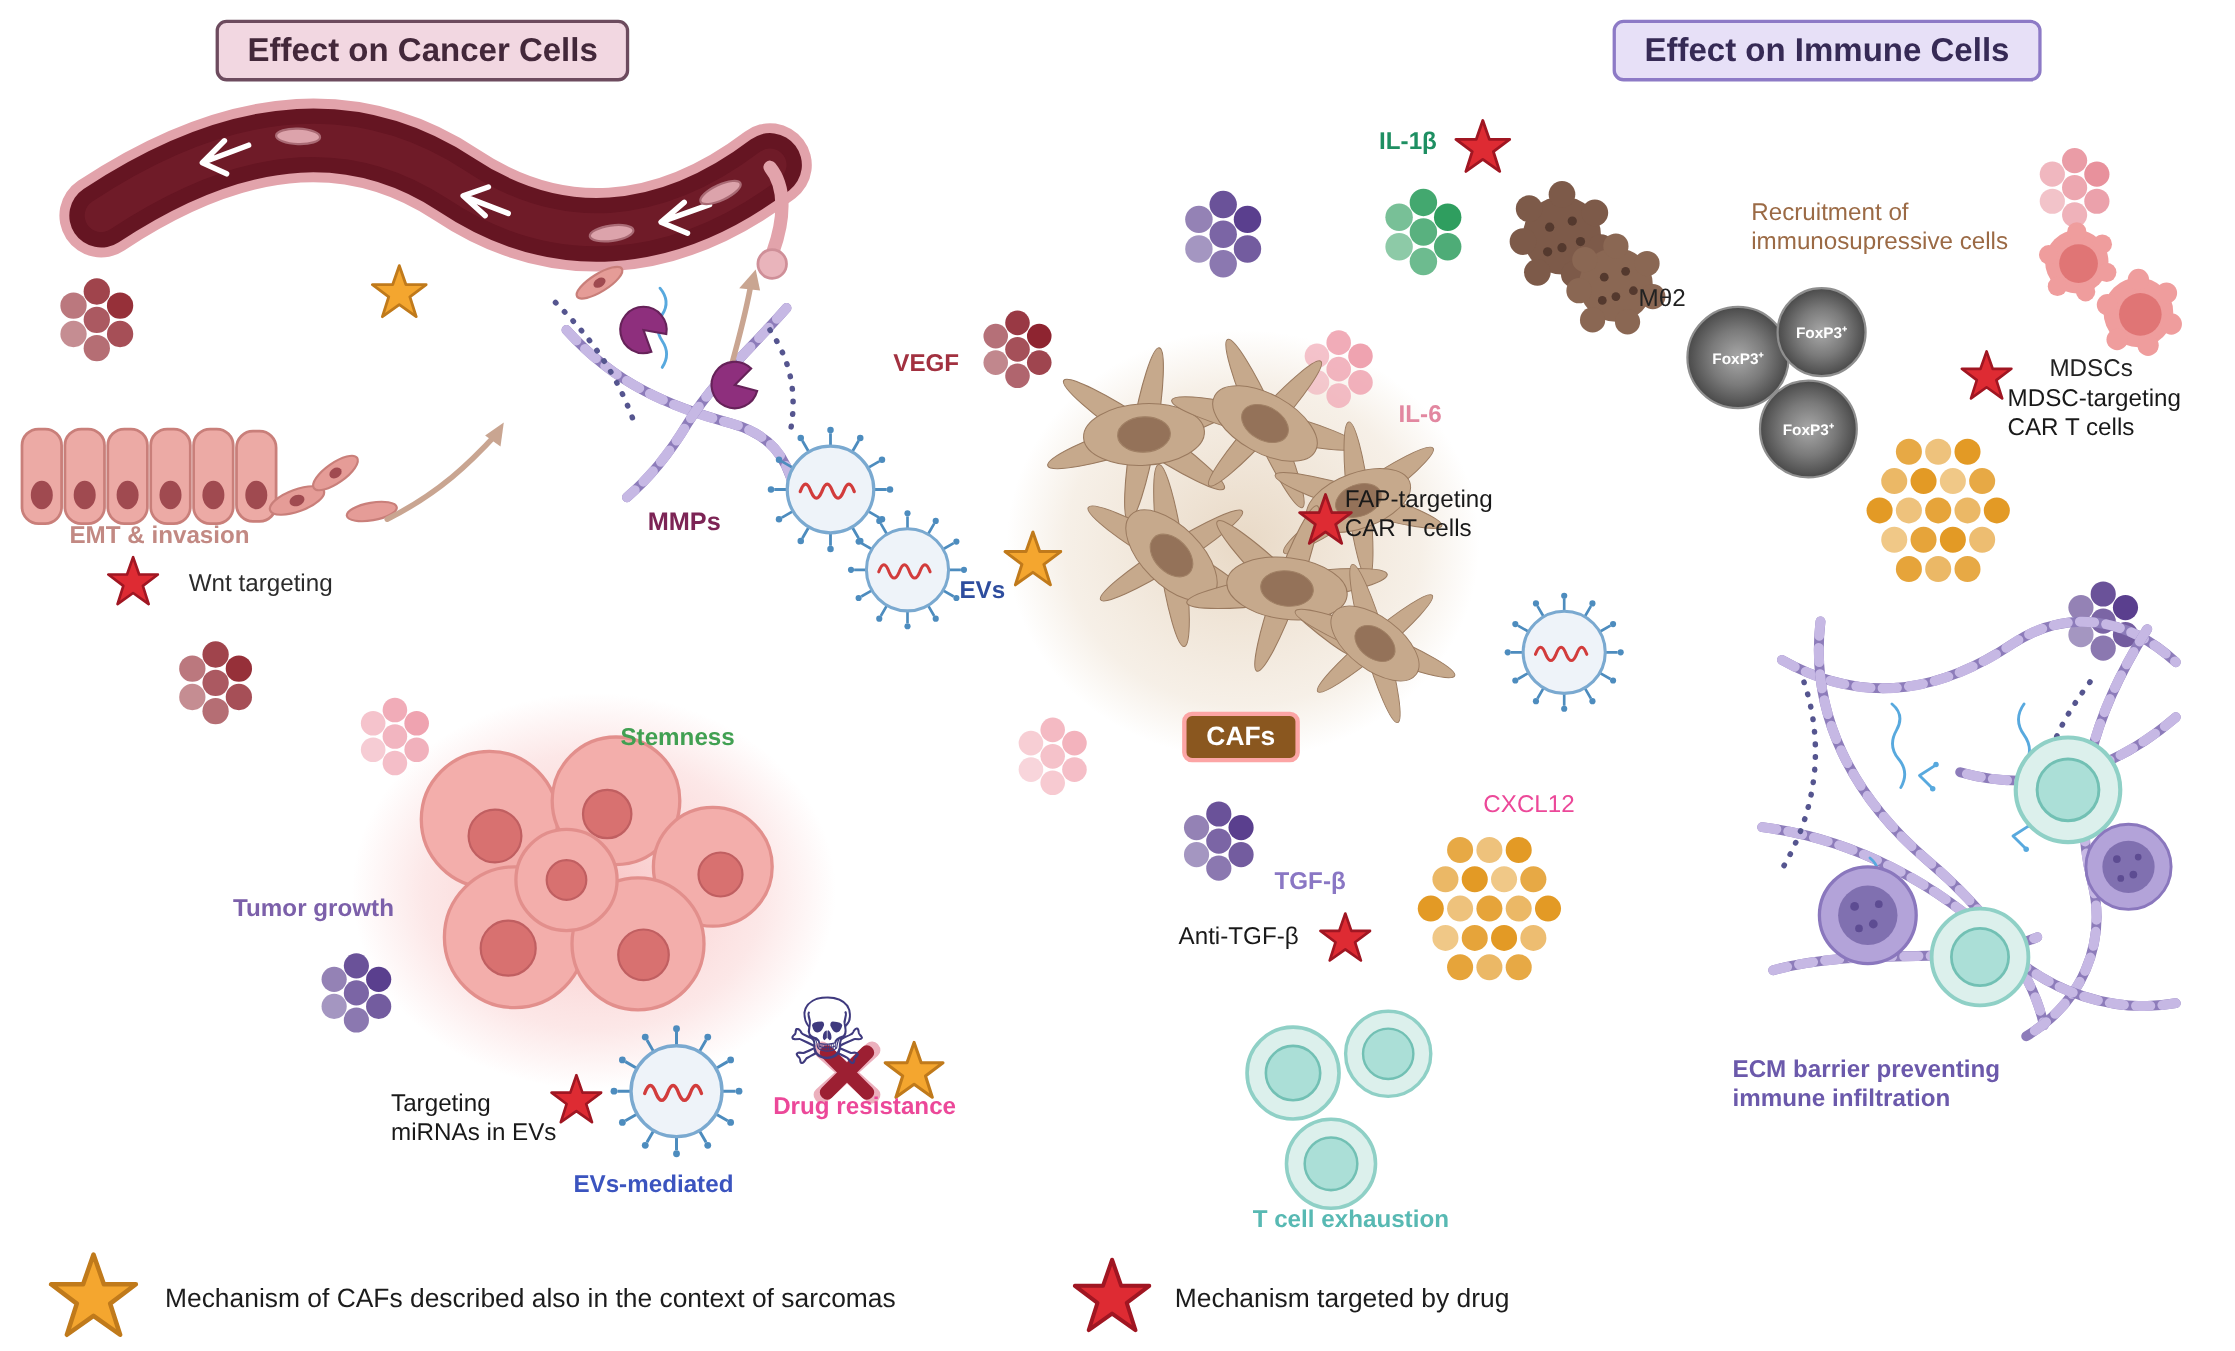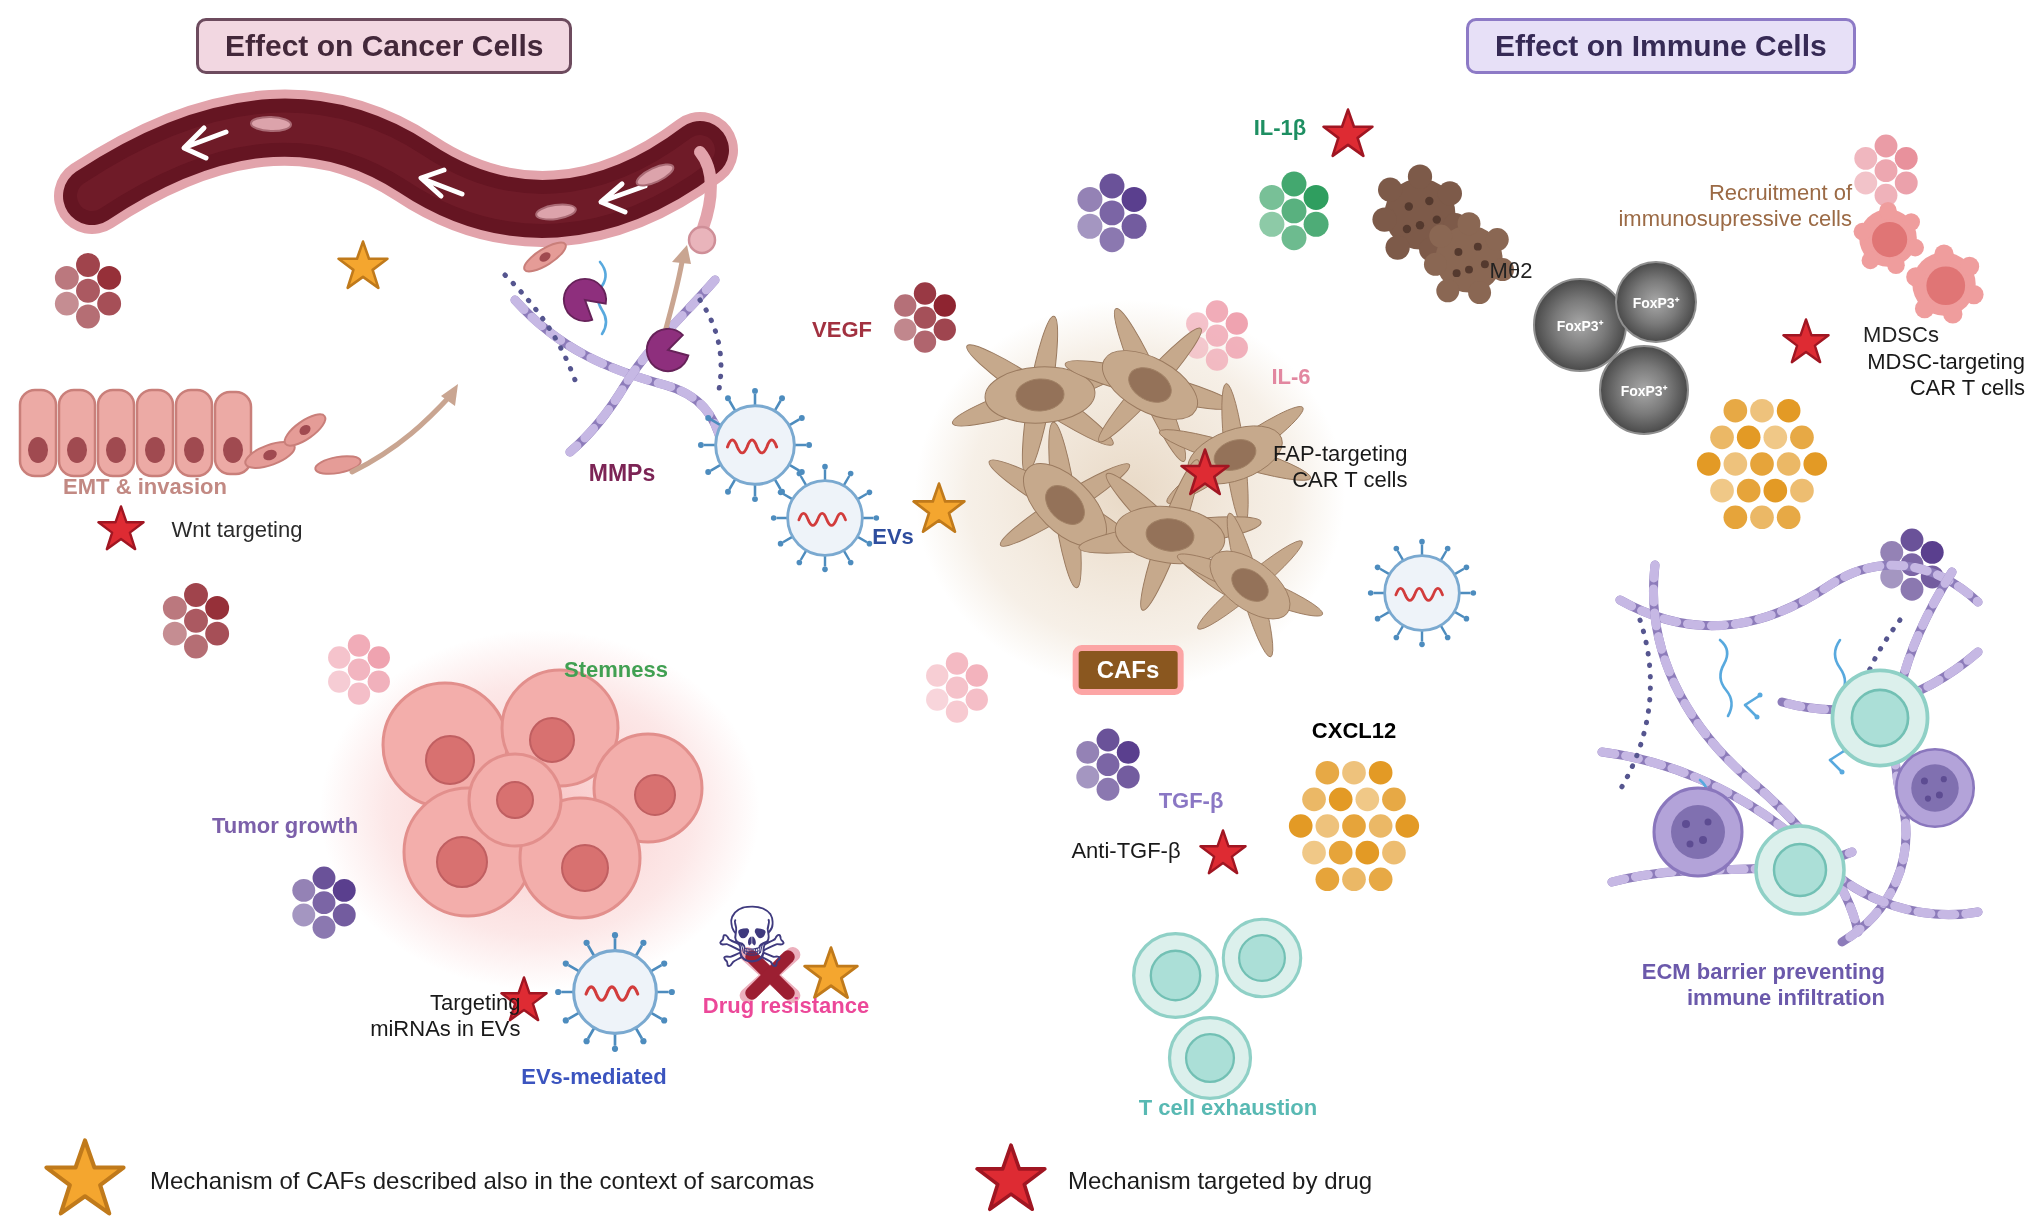--- a/index.html
+++ b/index.html
@@ -1,24 +1,24 @@
 <!DOCTYPE html>
 <html><head>
 <meta charset="utf-8">
 <style>
   *{margin:0;padding:0;box-sizing:border-box}
   body{background:#fff;font-family:"Liberation Sans",sans-serif}
   .canvas{position:relative;width:2032px;height:1228px;background:#fff;overflow:hidden}
   .art{position:absolute;left:0;top:0}
-  .lbl{position:absolute;transform:translate(-50%,-50%);text-align:right;font-size:22px;line-height:1.18;white-space:nowrap}
+  .lbl{position:absolute;transform:translate(-50%,-50%);text-align:left;font-size:22px;line-height:1.18;white-space:nowrap}
   .lbl.wrap{white-space:normal}
   .hdr{position:absolute;font-weight:bold;font-size:30px;padding:8px 26px;border-radius:10px;border:3px solid;white-space:nowrap}
   .hdr-cancer{left:196px;top:18px;background:#f2d7e1;border-color:#6d4b5e;color:#43283a}
   .hdr-immune{left:1466px;top:18px;background:#e7e0f7;border-color:#8d7ac6;color:#362a55}
-  .cafs-box{position:absolute;transform:translate(-50%,-50%);background:#8a571f;border:6px solid #fca5a5;color:#fff;font-weight:bold;font-size:24px;padding:5px 18px;border-radius:9px}
+  .cafs-box{position:absolute;transform:translate(-50%,-50%);background:#8a571f;border:4px solid #fca5a5;color:#fff;font-weight:bold;font-size:24px;padding:5px 18px;border-radius:9px}
   .skull{position:absolute;transform:translate(-50%,-50%);color:#3f3a7e;font-size:84px;line-height:1}
   .foxp3{position:absolute;transform:translate(-50%,-50%);color:#fff;font-size:14px;font-weight:bold;white-space:nowrap}
   .lgd{position:absolute;transform:translateY(-50%);font-size:24px;color:#1c1c1c;white-space:nowrap}
   
   .star-y{fill:#f4a62f;stroke:#c07a1b;stroke-width:5;stroke-linejoin:round}
   .star-r{fill:#de2b33;stroke:#a01622;stroke-width:5;stroke-linejoin:round}
   .ev-body{fill:#eef3f9;stroke:#7aa9d0;stroke-width:3}
   .ev-spike{stroke:#4d8cbe;stroke-width:2.6;fill:none}
   .ev-spike circle{fill:#4d8cbe;stroke:none}
   .ev-rna{fill:none;stroke:#d23c3c;stroke-width:3;stroke-linecap:round}
@@ -368,21 +368,21 @@
 <div class="lbl" style="left:786px;top:1006px;color:#ec4899;font-weight:700">Drug resistance</div>
 <div class="lbl" style="left:842px;top:330px;color:#a23140;font-weight:600">VEGF</div>
 <div class="lbl" style="left:893px;top:537px;color:#2e4d9e;font-weight:600">EVs</div>
 <div class="cafs-box" style="left:1128px;top:670px">CAFs</div>
 <div class="lbl wrap" style="left:1315px;top:467px;width:185px;color:#191919">FAP-targeting CAR T cells</div>
 <div class="lbl" style="left:1280px;top:128px;color:#1e8f62;font-weight:600">IL-1β</div>
 <div class="lbl" style="left:1291px;top:377px;color:#e287a0;font-weight:600">IL-6</div>
 <div class="lbl" style="left:1511px;top:271px;color:#222">Mθ2</div>
 <div class="lbl" style="left:1191px;top:801px;color:#8a77c4;font-weight:600">TGF-β</div>
 <div class="lbl" style="left:1126px;top:851px;color:#191919">Anti-TGF-β</div>
-<div class="lbl" style="left:1354px;top:731px;color:#000000;font-weight:700">CXCL12</div>
+<div class="lbl" style="left:1390px;top:731px;color:#ec4899;font-weight:400">CXCL12</div>
 <div class="lbl" style="left:1228px;top:1108px;color:#58b9b3;font-weight:600">T cell exhaustion</div>
 <div class="lbl wrap" style="left:1722px;top:206px;width:260px;color:#9b6a45">Recruitment of immunosupressive cells</div>
 <div class="foxp3" style="left:1580px;top:325px">FoxP3⁺</div>
 <div class="foxp3" style="left:1656px;top:302px">FoxP3⁺</div>
 <div class="foxp3" style="left:1644px;top:390px">FoxP3⁺</div>
 <div class="lbl" style="left:1901px;top:335px;color:#222">MDSCs</div>
 <div class="lbl wrap" style="left:1730px;top:985px;width:310px;color:#6b59ab;font-weight:600">ECM barrier preventing immune infiltration</div>
 <div class="lbl wrap" style="left:1925px;top:375px;width:200px;color:#191919">MDSC-targeting CAR T cells</div>
 <div class="skull" style="left:752px;top:938px">☠</div>
 

